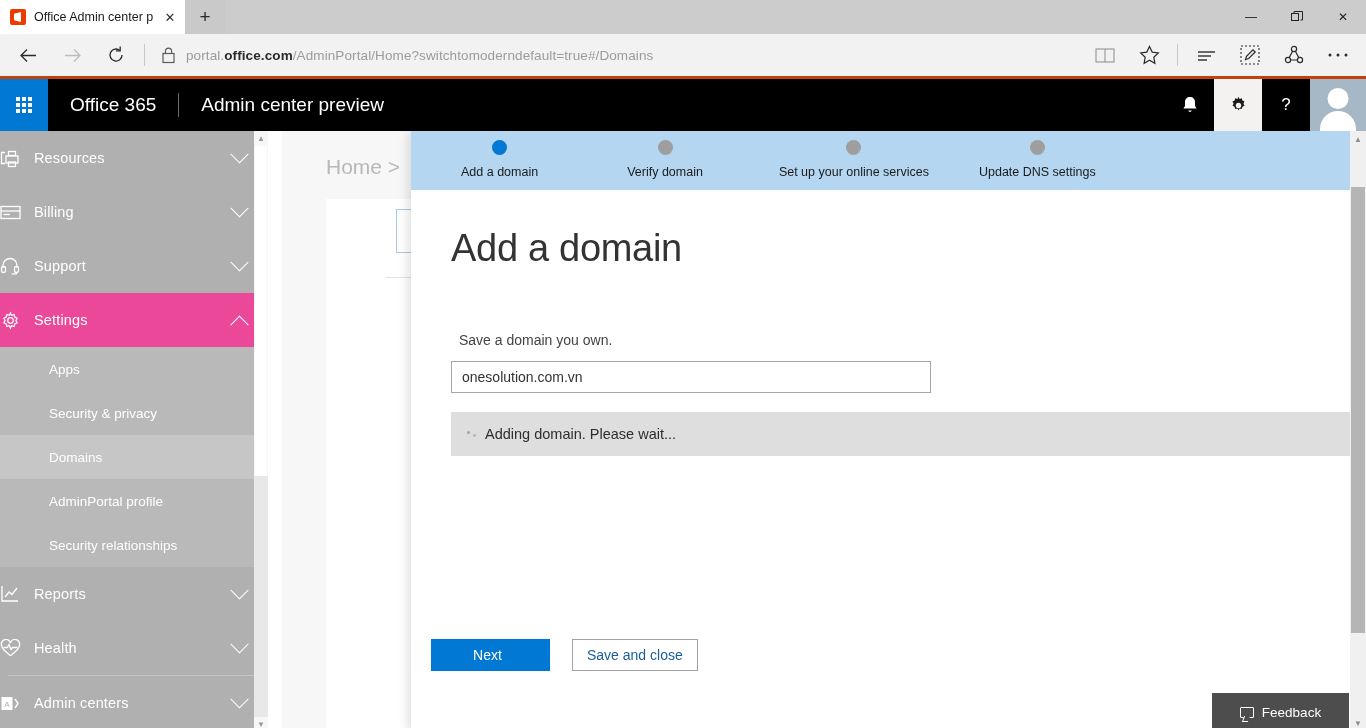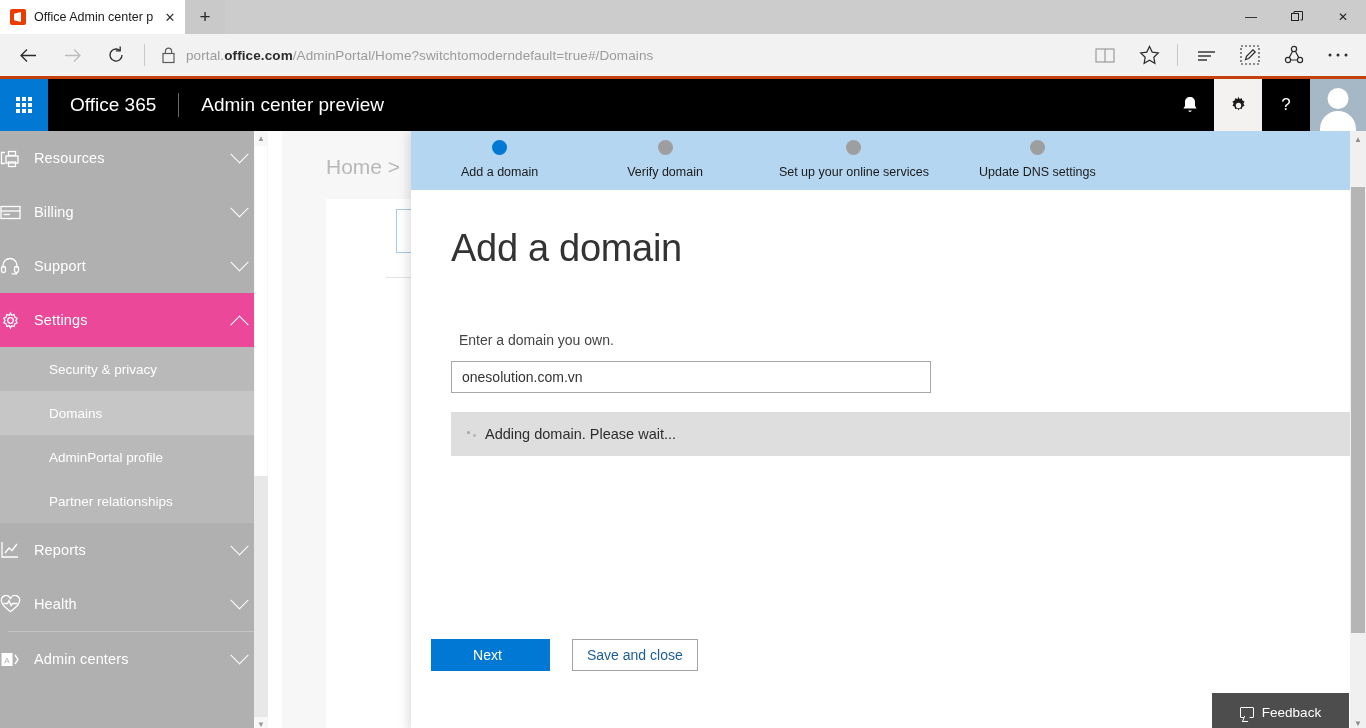--- a/index.html
+++ b/index.html
@@ -454,24 +454,25 @@
         <svg class="svgicon" width="21" height="21" viewBox="0 0 21 21">
           <path d="M10.5 1l1.1 2.3 2.5-.7.7 2.5 2.3 1.1-1.2 2.3 1.2 2.3-2.3 1.1-.7 2.5-2.5-.7L10.5 16l-1.1-2.3-2.5.7-.7-2.5-2.3-1.1 1.2-2.3L3.9 6.2l2.3-1.1.7-2.5 2.5.7z" fill="none" stroke="#fff" stroke-width="1.3" transform="translate(0,2)"></path>
           <circle cx="10.5" cy="10.5" r="2.8" fill="none" stroke="#fff" stroke-width="1.3"></circle>
         </svg>
       </span>
       <span class="nav-label">Settings</span>
       <span class="chev up"></span>
     </div>
 
     <div class="sub-group">
+      <div class="sub-item">Apps</div>
       <div class="sub-item">Security &amp; privacy</div>
       <div class="sub-item selected">Domains</div>
       <div class="sub-item">AdminPortal profile</div>
-      <div class="sub-item">Partner relationships</div>
+      <div class="sub-item">Security relationships</div>
     </div>
 
     <div class="nav-item">
       <span class="nav-icon">
         <svg class="svgicon" width="20" height="18" viewBox="0 0 20 18">
           <path d="M2 1v15h16" fill="none" stroke="#fff" stroke-width="1.3"></path>
           <path d="M5 12l4-5 3 2.5 5-6.5" fill="none" stroke="#fff" stroke-width="1.3"></path>
         </svg>
       </span>
       <span class="nav-label">Reports</span>
@@ -534,21 +535,21 @@
         <span class="step-label">Set up your online services</span>
       </div>
       <div class="step" style="margin-left:22px">
         <span class="step-dot"></span>
         <span class="step-label">Update DNS settings</span>
       </div>
     </div>
 
     <div class="panel-body">
       <div class="panel-title">Add a domain</div>
-      <div class="field-label">Enter a domain you own.</div>
+      <div class="field-label">Save a domain you own.</div>
       <input class="domain-input" type="text" value="onesolution.com.vn" style="">
       <div class="status-bar">
         <span class="spinner">
             <i></i>
             <i></i>
           </span>
         <span class="status-text">Adding domain. Please wait...</span>
       </div>
 
       <div class="panel-actions">

